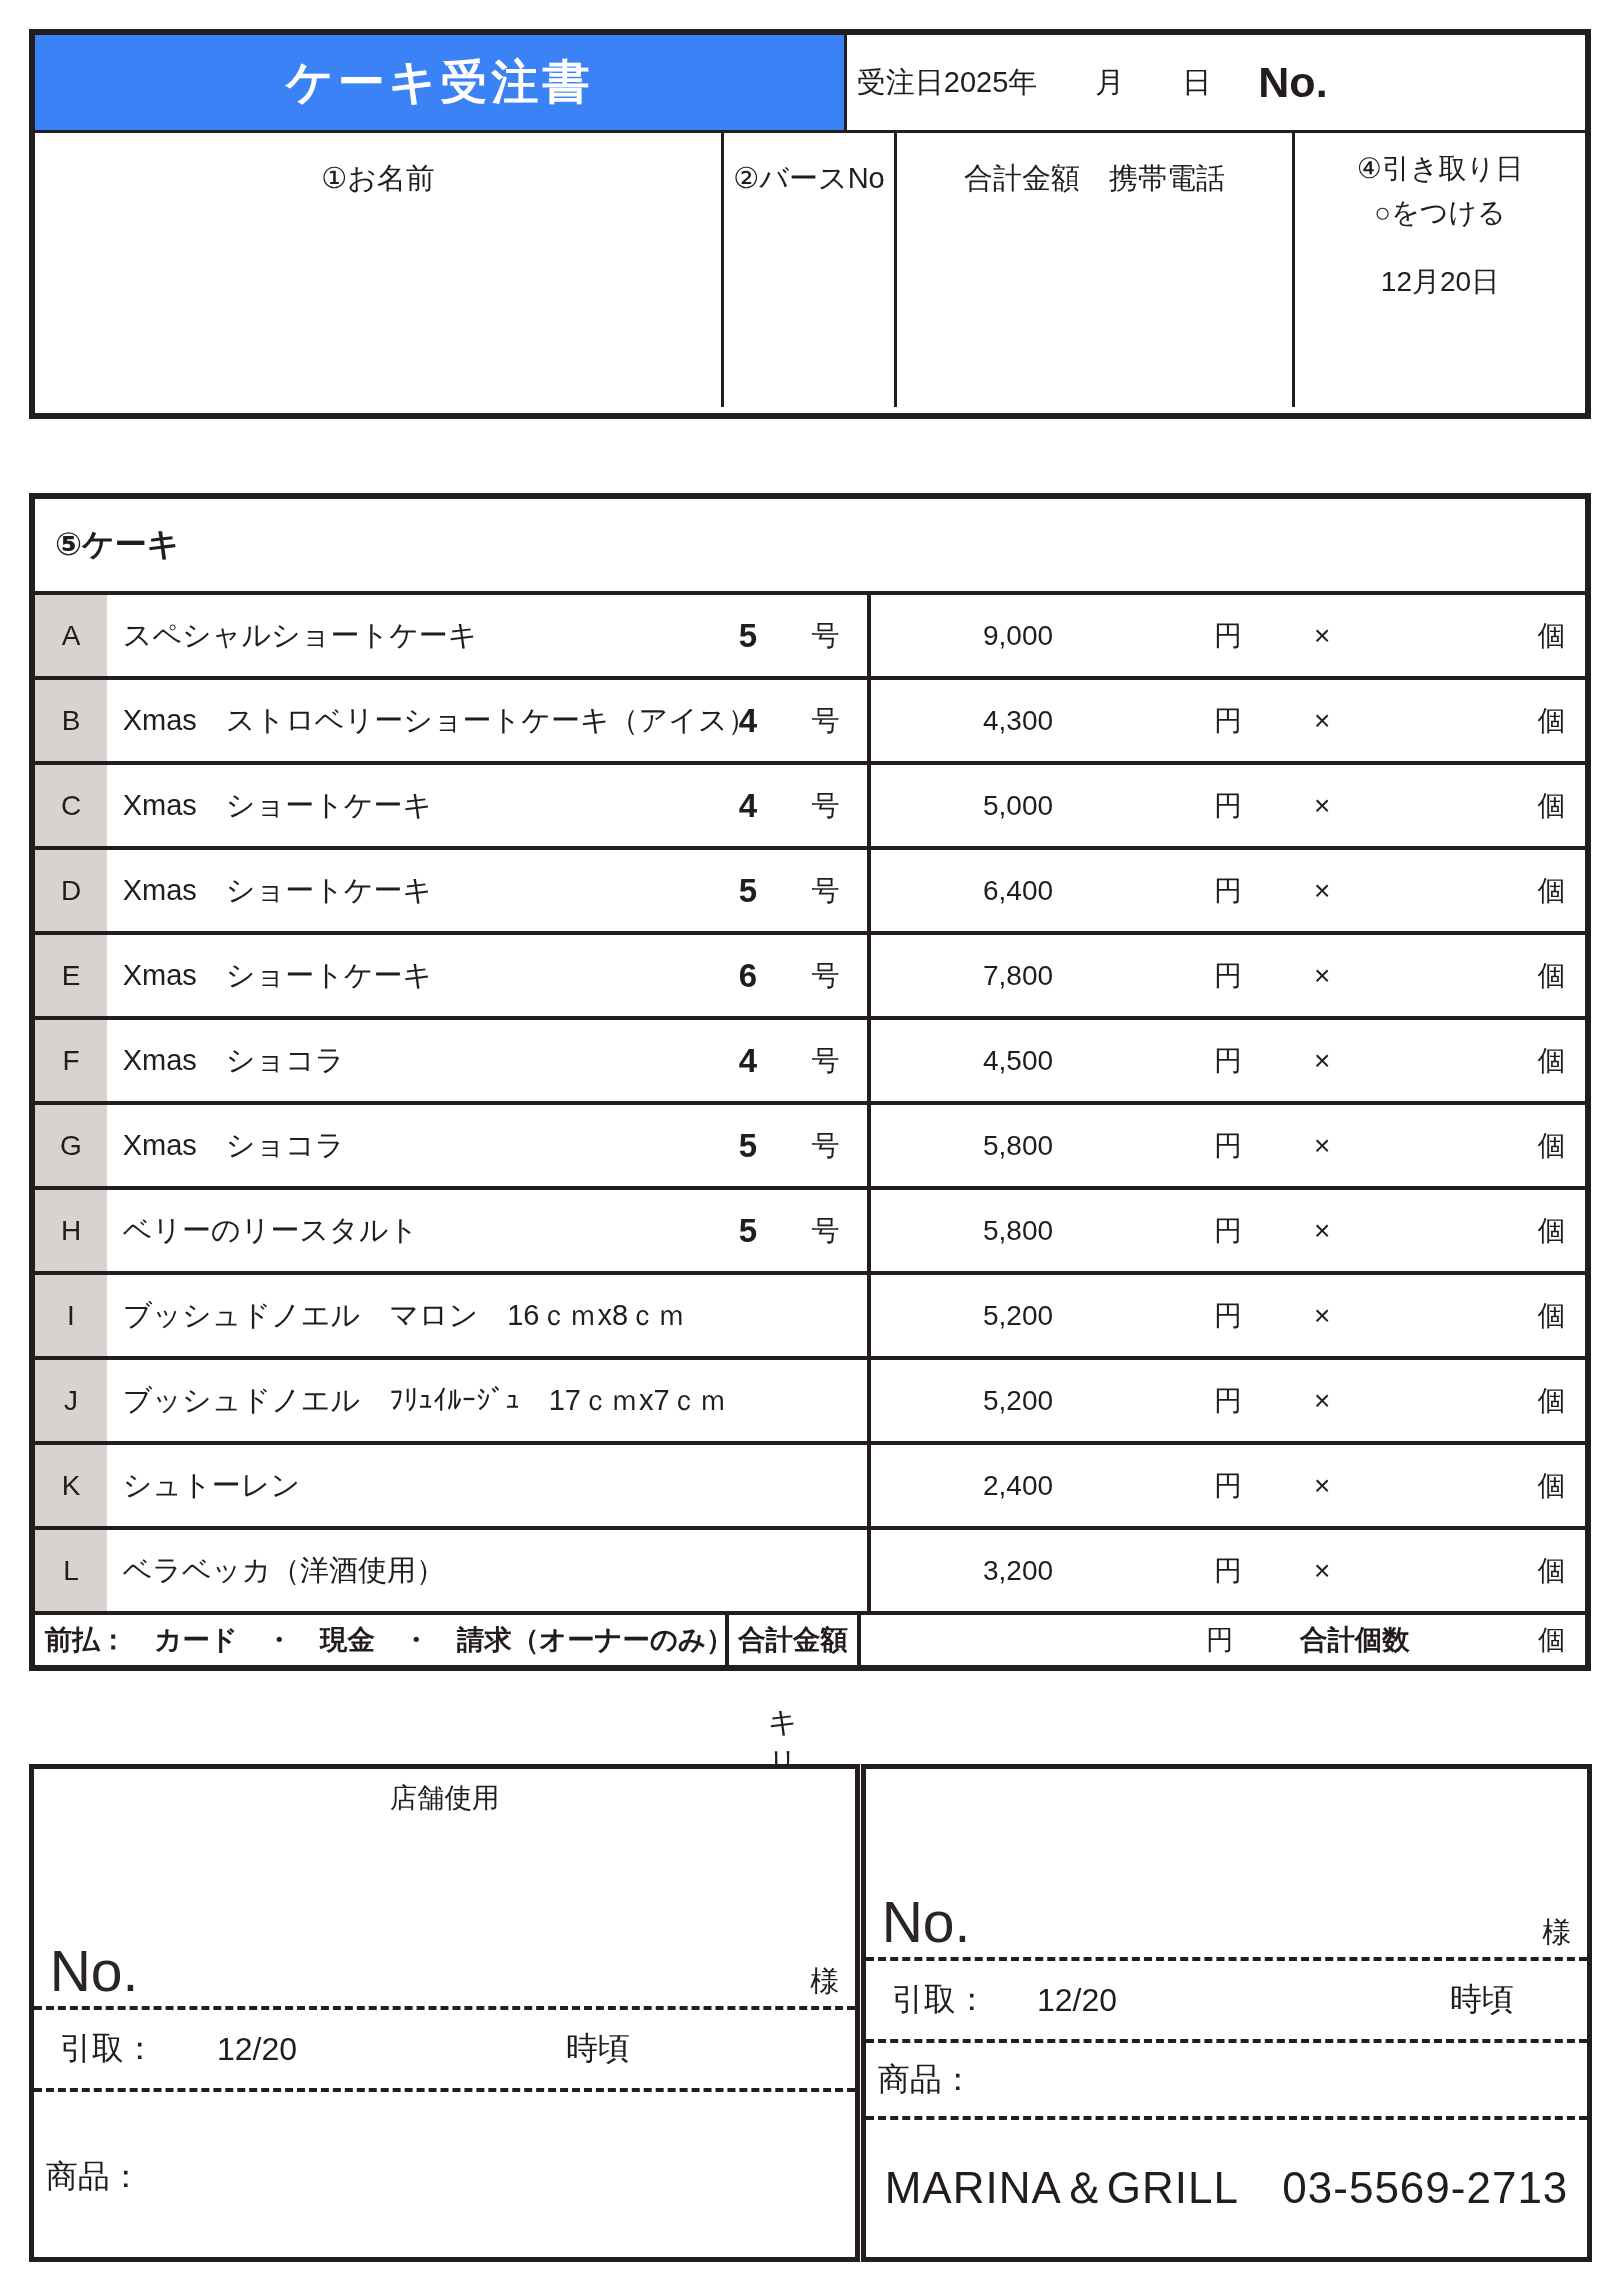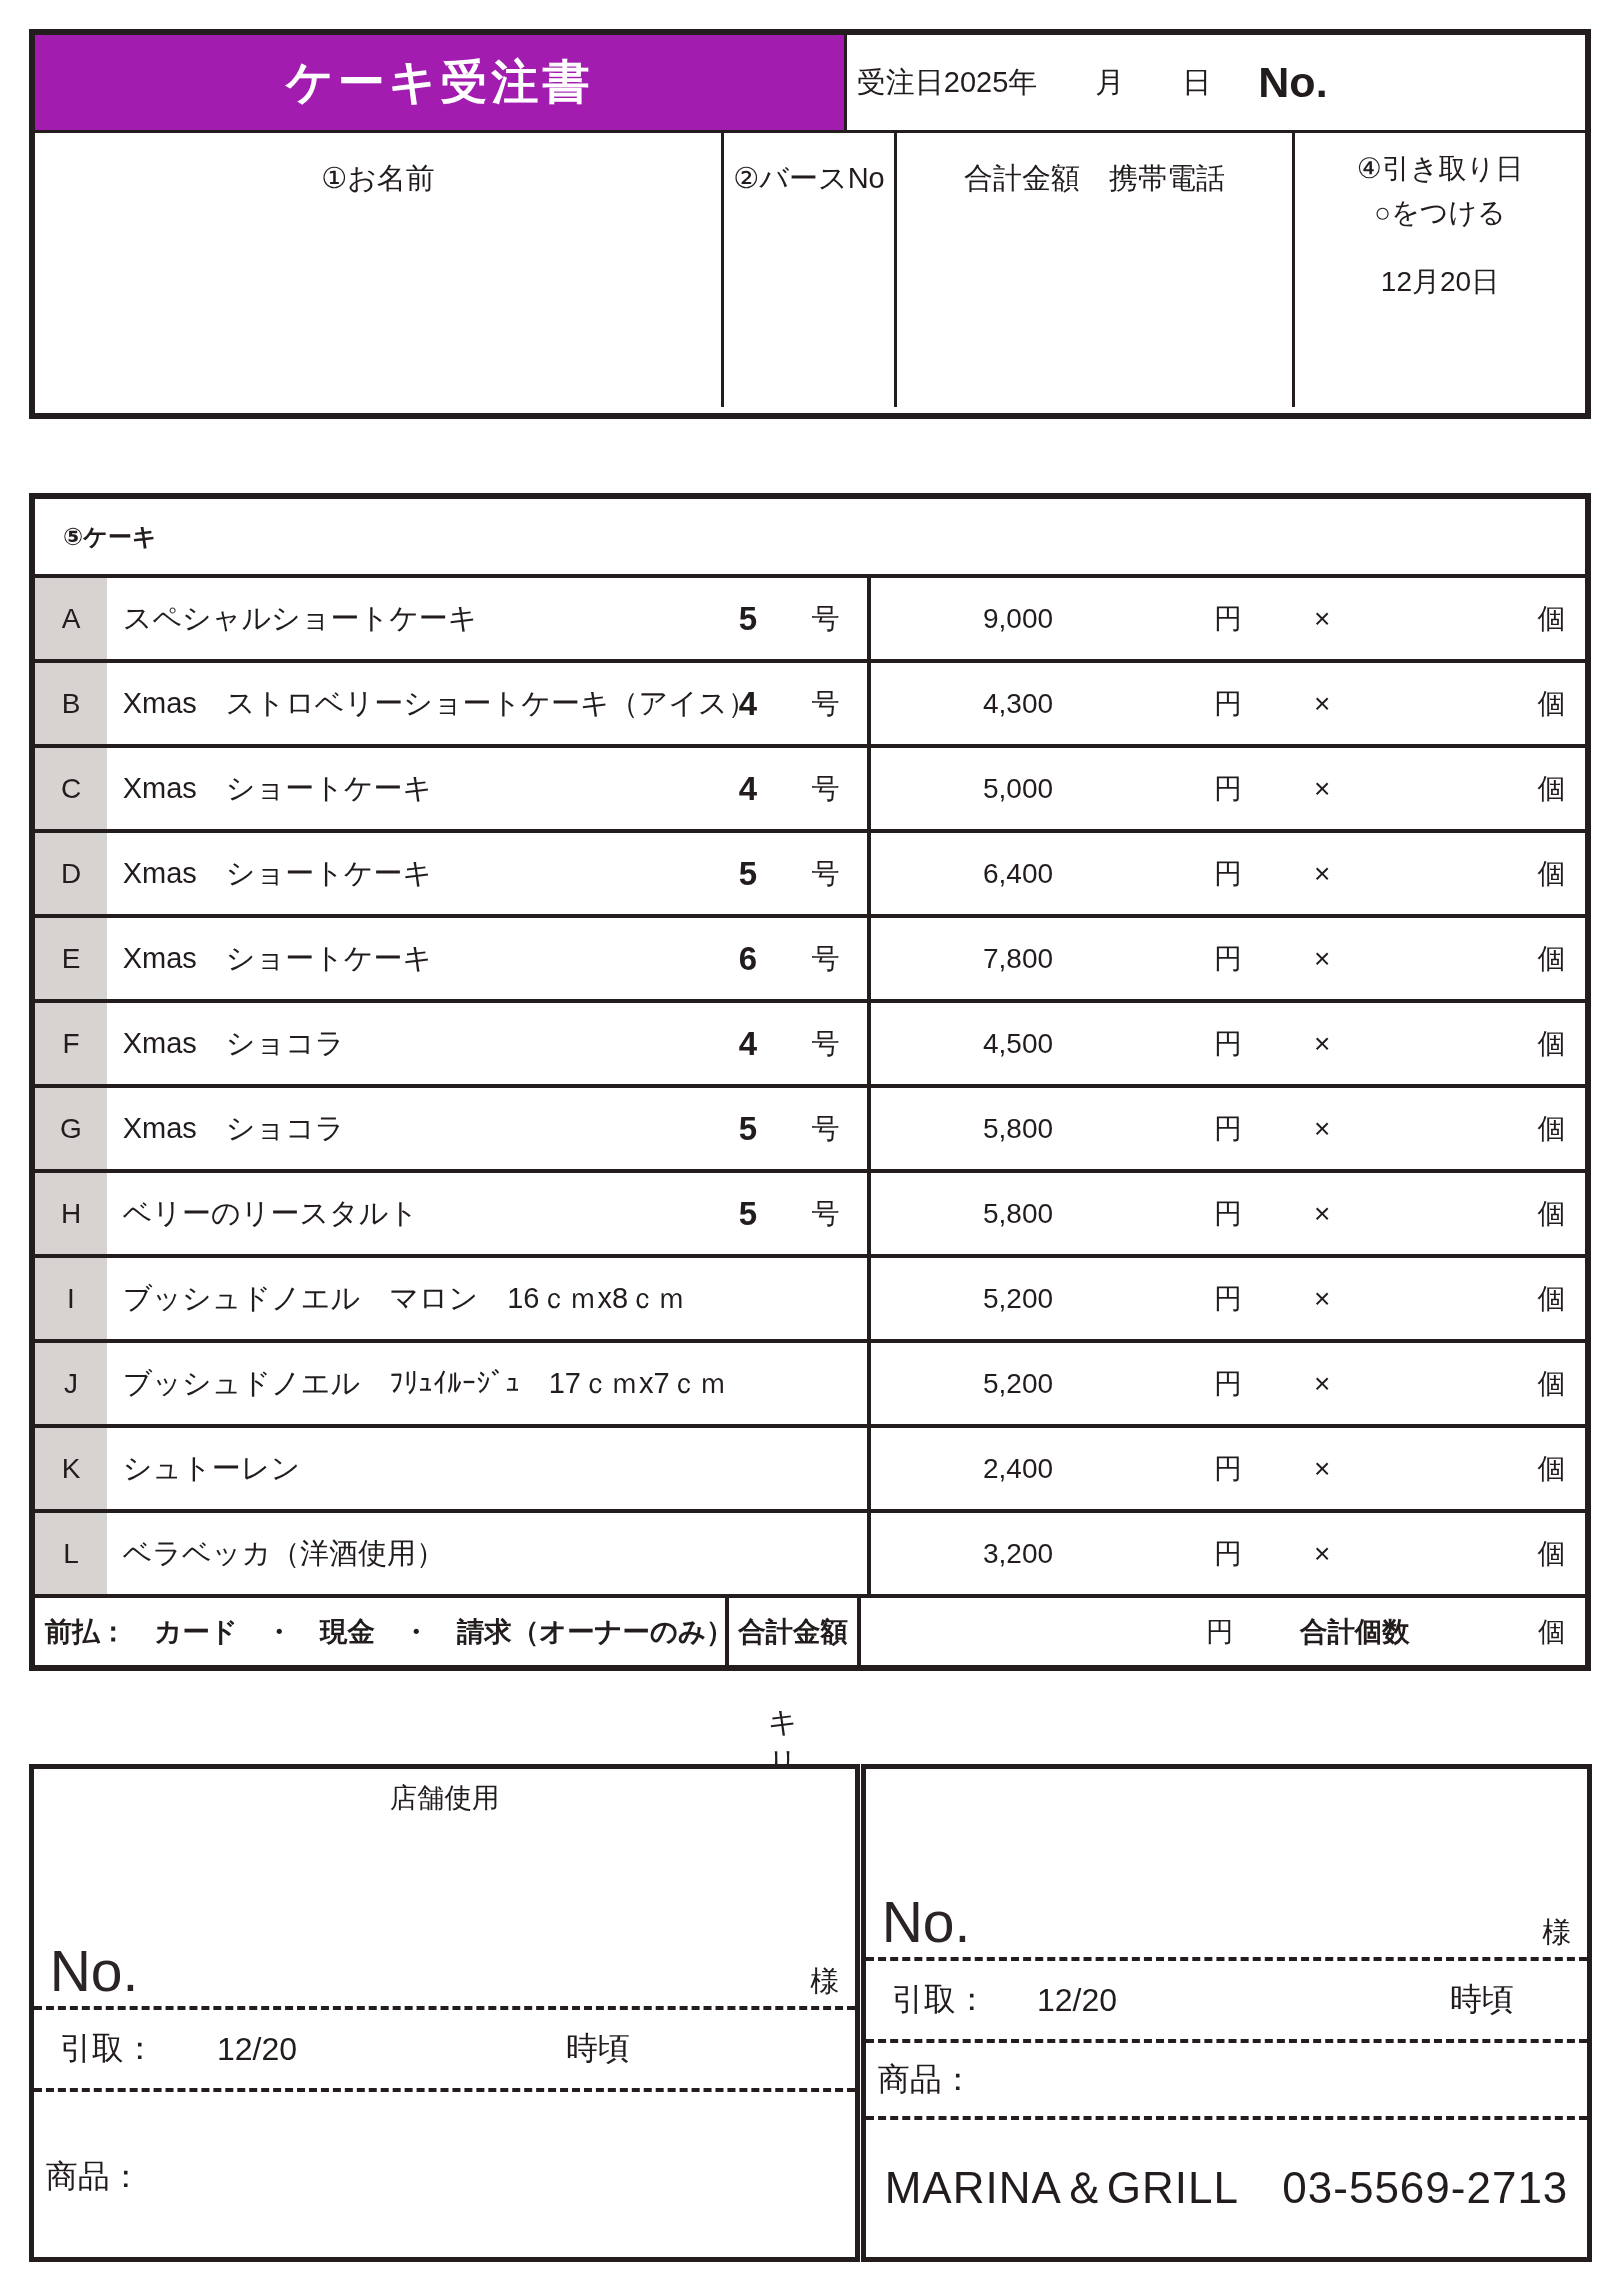--- a/index.html
+++ b/index.html
@@ -3,38 +3,38 @@
 <meta charset="utf-8">
 <style>
   * { margin:0; padding:0; box-sizing:border-box; }
   html,body { background:#ffffff; }
   body { font-family:"Liberation Sans","DejaVu Sans",sans-serif; color:#221c1c; }
   .page { position:relative; width:1621px; height:2293px; background:#ffffff; overflow:hidden; }
 
   
   .top-table { position:absolute; left:29px; top:29px; width:1562px; height:390px; border:6.9px solid #241d1d; background:#fff; }
   .title-row { display:flex; height:98px; border-bottom:3.9px solid #241d1d; }
-  .title-cell { width:809px; background:#a21caf; color:#ffffff; display:flex; align-items:center; justify-content:center; font-size:47px; font-weight:bold; letter-spacing:3.9px; }
+  .title-cell { width:809px; background:#3b82f6; color:#ffffff; display:flex; align-items:center; justify-content:center; font-size:47px; font-weight:bold; letter-spacing:3.9px; }
   .order-cell { flex:1; border-left:3.9px solid #241d1d; display:flex; align-items:center; padding-left:9.8px; }
   .order-date { font-size:29px; white-space:pre; }
   .order-no { font-size:43px; font-weight:bold; margin-left:47px; }
   .info-row { display:flex; height:274px; }
   .info-cell { padding-top:25.5px; text-align:center; font-size:29px; }
   .cell-name-field { width:686px; }
   .cell-birth { width:173px; border-left:3.9px solid #241d1d; }
   .cell-contact { width:398px; border-left:3.9px solid #241d1d; }
   .cell-pickup { flex:1; border-left:3.9px solid #241d1d; display:flex; flex-direction:column; align-items:center; font-size:28px; padding-top:13.7px; text-align:center; }
   .cell-pickup .ln { height:44px; line-height:44px; }
   .pickup-date-ln { margin-top:25.5px; }
   .pickup-times { width:100%; margin-top:19.6px; border-top:2.9px dotted #4a4444; padding-top:3.9px; }
   .pickup-times .ln { height:43px; line-height:43px; }
 
   
   .cake-table { position:absolute; left:29px; top:493px; width:1562px; height:1178px; border:6.9px solid #241d1d; background:#fff; display:flex; flex-direction:column; }
-  .section-header { height:79px; border-bottom:4.9px solid #241d1d; display:flex; align-items:center; padding-left:28px; font-size:24px; font-weight:bold; }
+  .section-header { height:96px; border-bottom:4.9px solid #241d1d; display:flex; align-items:center; padding-left:20px; font-size:32px; font-weight:bold; }
   .cake-row { display:flex; height:85px; border-bottom:4.9px solid #241d1d; }
   .cell-letter { width:72px; background:#d6d3d0; display:flex; align-items:center; justify-content:center; font-size:28px; }
   .cell-cake-name { width:764px; position:relative; display:flex; align-items:center; padding-left:15.7px; font-size:29px; border-right:4.9px solid #241d1d; }
   .cake-name-text { white-space:pre; }
   .size-num { position:absolute; right:110px; font-weight:bold; font-size:33px; }
   .size-unit { position:absolute; right:27.4px; font-size:28px; }
   .cell-price { flex:1; position:relative; font-size:28px; }
   .cell-price span { position:absolute; top:50%; transform:translateY(-50%); }
   .price { left:54px; width:186px; text-align:center; }
   .yen { left:343px; }

